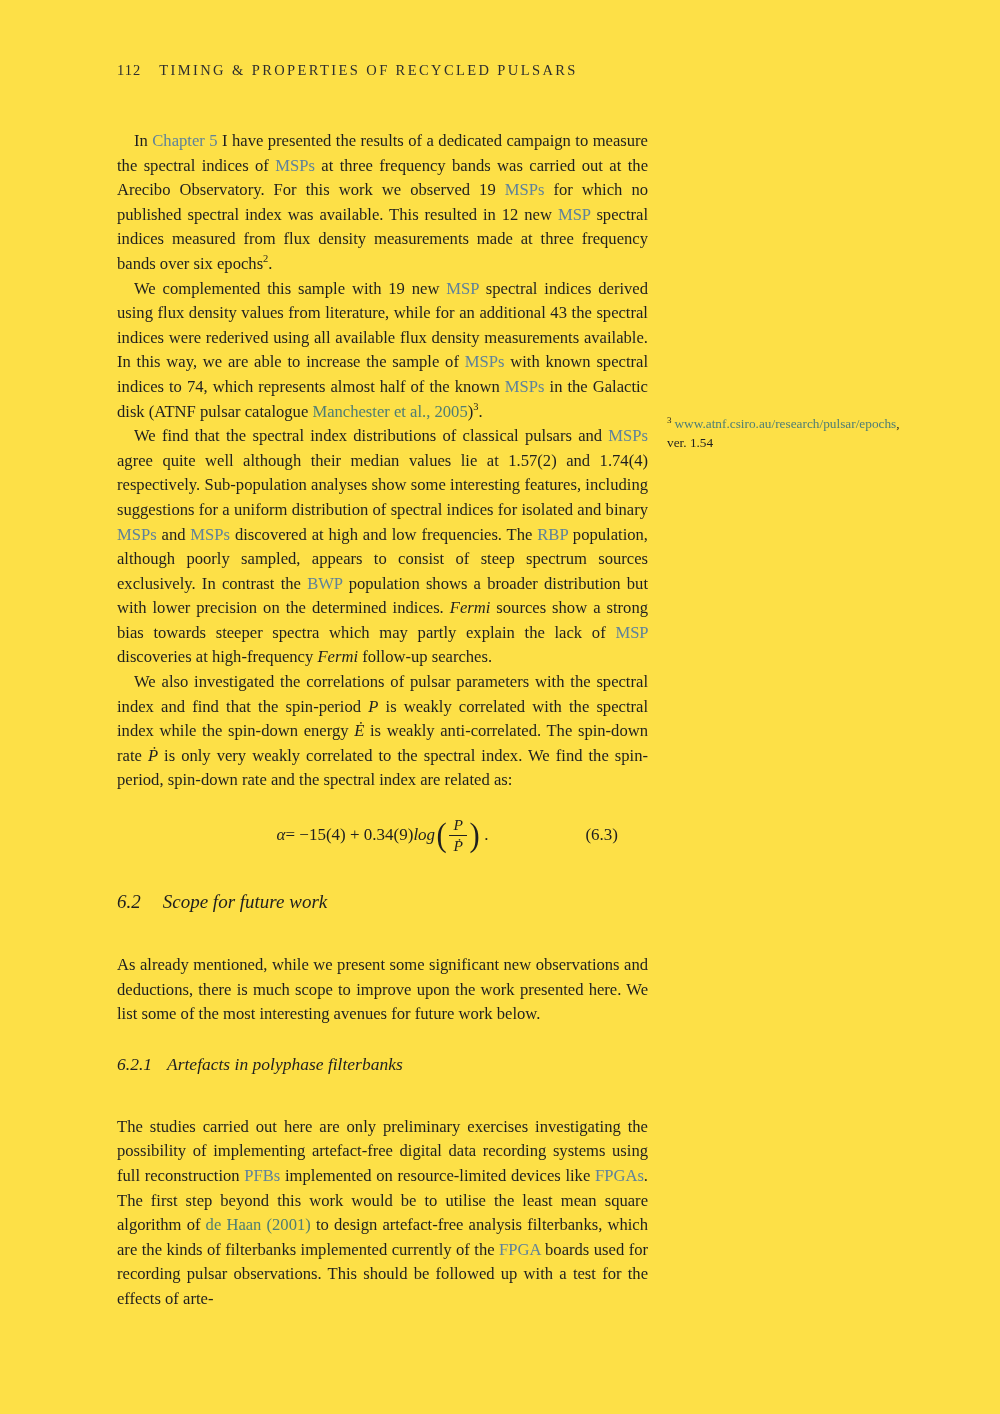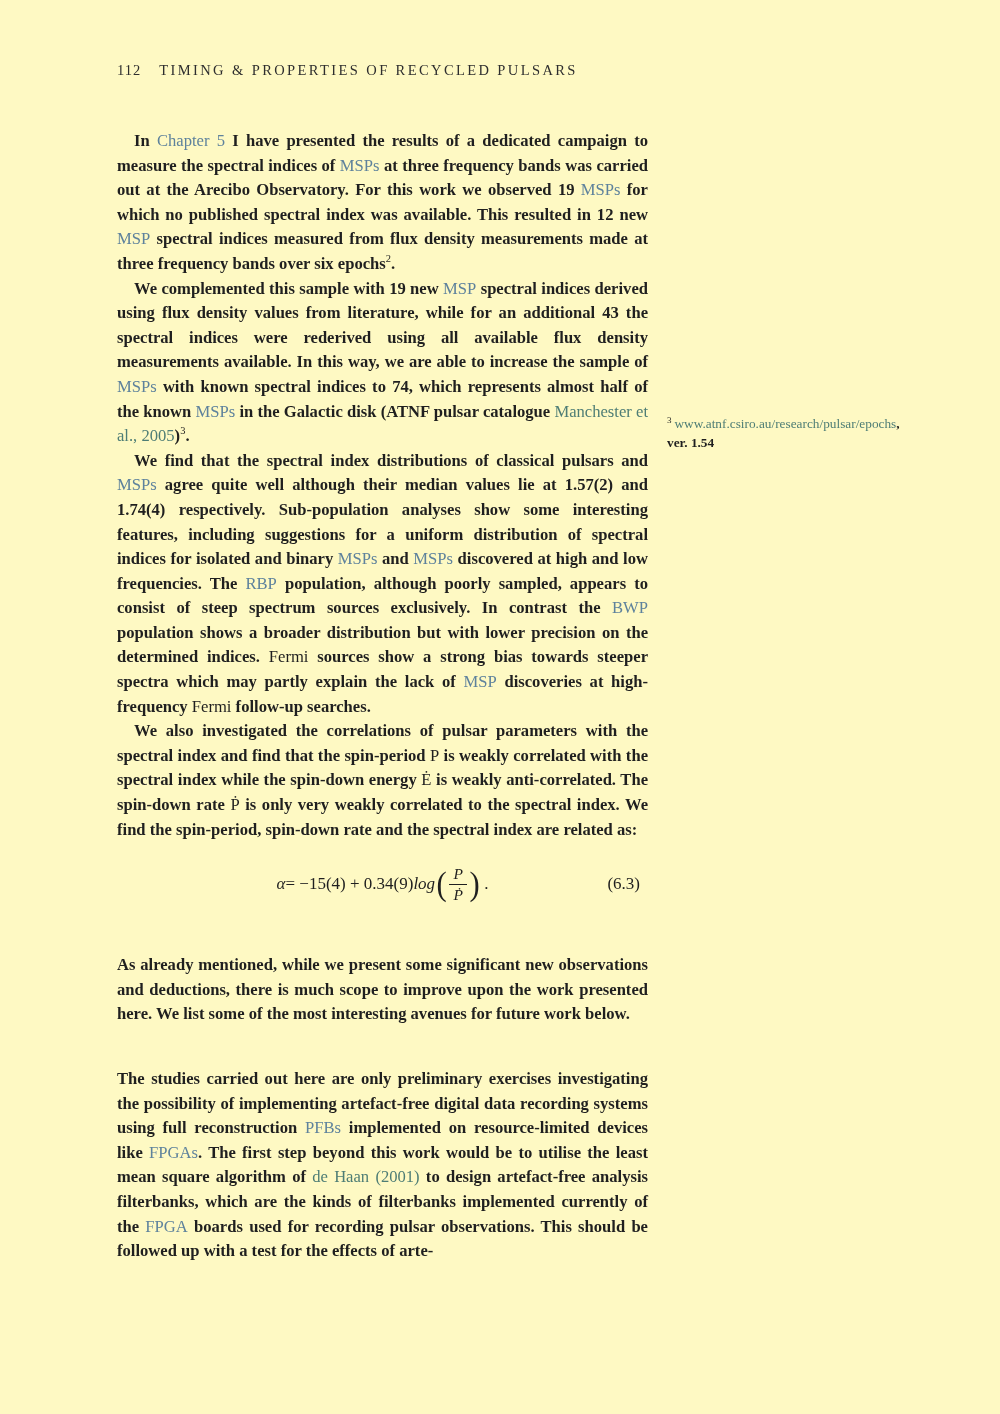--- a/index.html
+++ b/index.html
@@ -1,19 +1,19 @@
 <!DOCTYPE html>
 <html lang="en" style="--body-text: #1f1f1f; --header-text: #2e2e2e; --internal-link: #5e829c; --citation-link: #4e7d75;"><head>
 <meta charset="utf-8">
 <style>
   html,body{margin:0;padding:0;background:#ffffff;}
   .page{
     position:relative;
     width:1000px;height:1414px;
-    background:#fef9c3;
+    background:#fde047;
     font-family:"Liberation Serif","DejaVu Serif",serif;
     color:var(--body-text,#1f1f1f);
     overflow:hidden;
   }
   
   .running-header{
     position:absolute;top:62px;left:117px;
     display:flex;align-items:baseline;
     color:var(--header-text,#2e2e2e);
     font-size:14.5px;
@@ -27,22 +27,22 @@
   }
   p.body-par{
     margin:0;
     font-size:16.6px;
     line-height:24.6px;
     text-align:justify;
   }
   p.indent{text-indent:17px;}
   p.after-heading{text-indent:0;margin-top:40px;}
 
-  .seg-plain{font-style:normal;font-weight:bold;}
-  .seg-italic{}
+  .seg-plain{font-style:normal;}
+  .seg-italic{font-style:italic;}
   .seg-ref{color:var(--internal-link,#5b7f99);}
   .seg-cite{color:var(--citation-link,#4e7d75);}
   .seg-sup{font-size:10.5px;vertical-align:super;line-height:0;}
 
   
   .equation-row{
     position:relative;
     margin:13px 0 11px;
     height:58px;
     display:flex;align-items:center;justify-content:center;
@@ -52,21 +52,21 @@
   .eq-alpha,.eq-func{font-style:italic;}
   .eq-mid{font-style:normal;}
   .bigparen{font-size:34px;font-weight:300;line-height:1;margin:0 1px;transform:scaleX(.9);}
   .frac{
     display:inline-block;vertical-align:middle;text-align:center;
     font-style:italic;font-size:15.5px;line-height:1.15;margin:0 1px;
   }
   .frac .num{display:block;padding:0 4px 1px;border-bottom:1.2px solid var(--body-text,#1f1f1f);}
   .frac .den{display:block;padding:1px 4px 0;}
   .eq-trailing{margin-left:3px;}
-  .eq-number{position:absolute;right:8px;top:50%;transform:translateY(-50%);font-style:normal;}
+  .eq-number{position:absolute;right:30px;top:50%;transform:translateY(-50%);font-style:normal;}
 
   
   .section-heading{
     margin:27px 0 21px;
     font-size:19px;font-weight:normal;font-style:italic;
     display:flex;
   }
   .section-heading .sec-num{margin-right:22px;}
   .subsection-heading{
     margin:27px 0 15px;
@@ -114,23 +114,31 @@
         <span class="frac">
           <span class="num">P</span>
           <span class="den">Ṗ</span>
         </span>
         <span class="bigparen">)</span>
         <span class="eq-trailing">.</span>
       </span>
       <span class="eq-number">(6.3)</span>
     </div>
 
+    <div class="section-heading">
+      <span class="sec-num">6.2</span>
+      <span class="sec-title">Scope for future work</span>
+    </div>
 
     <p class="body-par after-heading"><span class="seg-plain">As already mentioned, while we present some significant new observations and deductions, there is much scope to improve upon the work presented here. We list some of the most interesting avenues for future work below.</span></p>
 
+    <div class="subsection-heading">
+      <span class="sec-num">6.2.1</span>
+      <span class="sec-title">Artefacts in polyphase filterbanks</span>
+    </div>
 
     <p class="body-par after-heading"><span class="seg-plain">The studies carried out here are only preliminary exercises investigating the possibility of implementing artefact-free digital data recording systems using full reconstruction </span><span class="seg-ref">PFBs</span><span class="seg-plain"> implemented on resource-limited devices like </span><span class="seg-ref">FPGAs</span><span class="seg-plain">.  The first step beyond this work would be to utilise the least mean square algorithm of </span><span class="seg-cite">de Haan (2001)</span><span class="seg-plain"> to design artefact-free analysis filterbanks, which are the kinds of filterbanks implemented currently of the </span><span class="seg-ref">FPGA</span><span class="seg-plain"> boards used for recording pulsar observations. This should be followed up with a test for the effects of arte-</span></p>
 
   </div>
 
 
   <div class="margin-note note-3">
     <span class="note-marker">3</span><span><span class="seg-cite">www.atnf.csiro.au/research/pulsar/epochs</span><span class="seg-plain">, ver. 1.54</span></span>
   </div>
 

